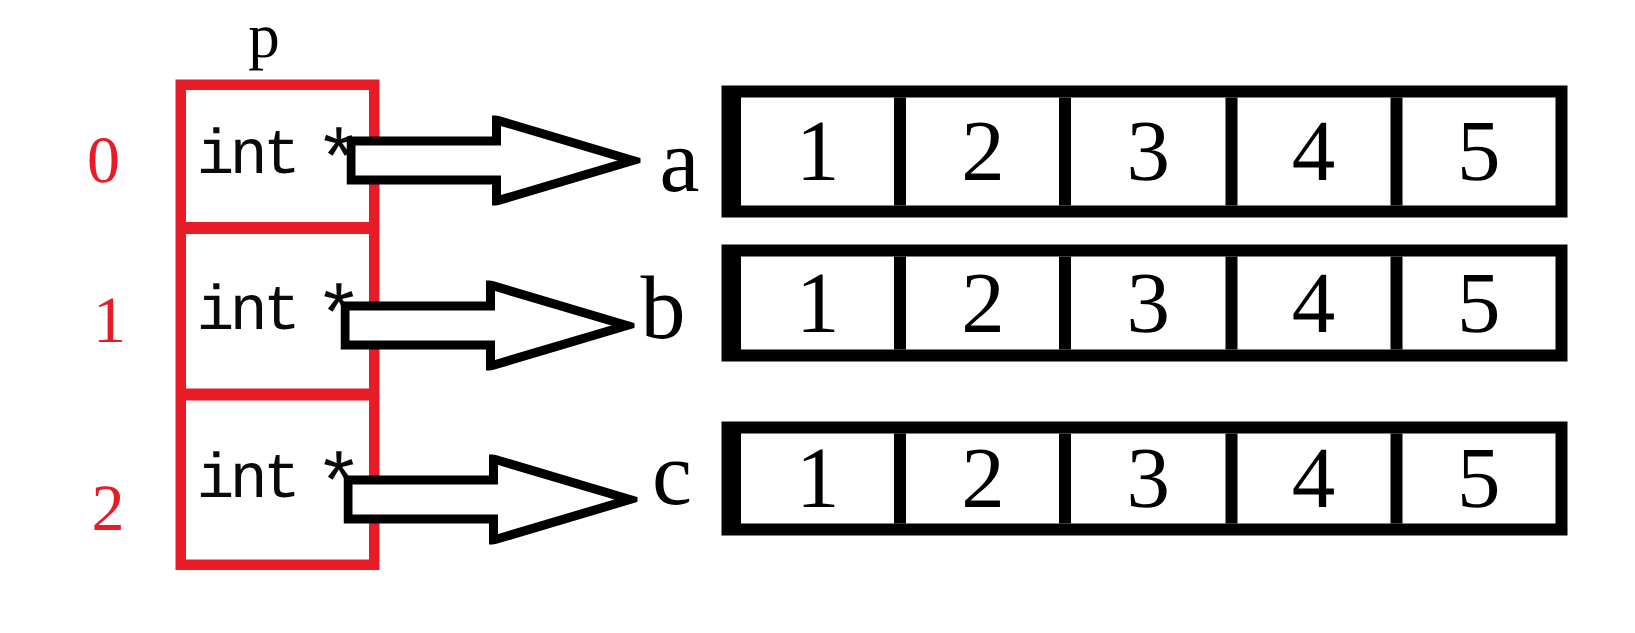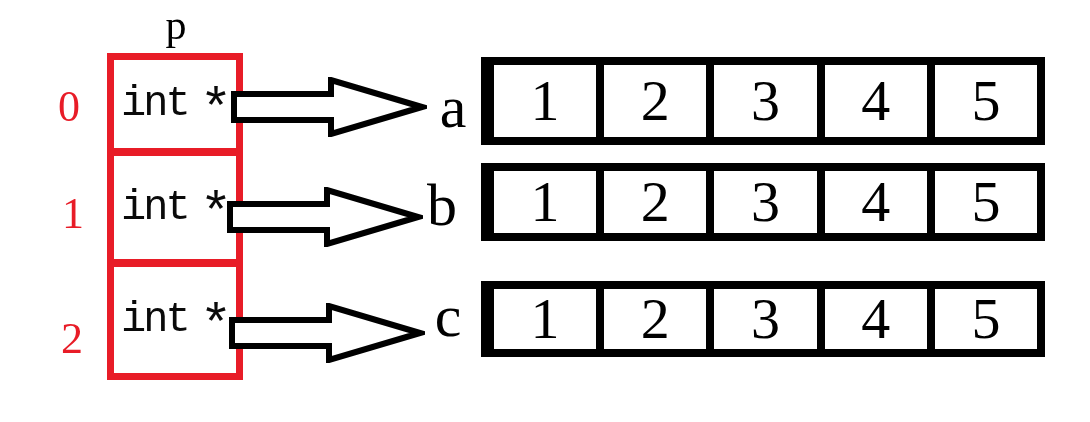--- a/index.html
+++ b/index.html
@@ -21,21 +21,21 @@
     position: absolute;
     left: 158px; top: 3px;
     width: 36px;
     text-align: center;
     font-size: 42px;
     line-height: 44px;
     font-family: "Liberation Serif", serif;
   }
   .ptr-box {
     position: absolute;
-    left: 107px; top: 53px;
+    left: 117px; top: 53px;
     width: 136px; height: 327px;
     border: 7px solid #e81c27;
     box-sizing: border-box;
     background: #fff;
   }
   .ptr-cell {
     display: flex;
     align-items: center;
     padding-left: 7px;
     box-sizing: border-box;

